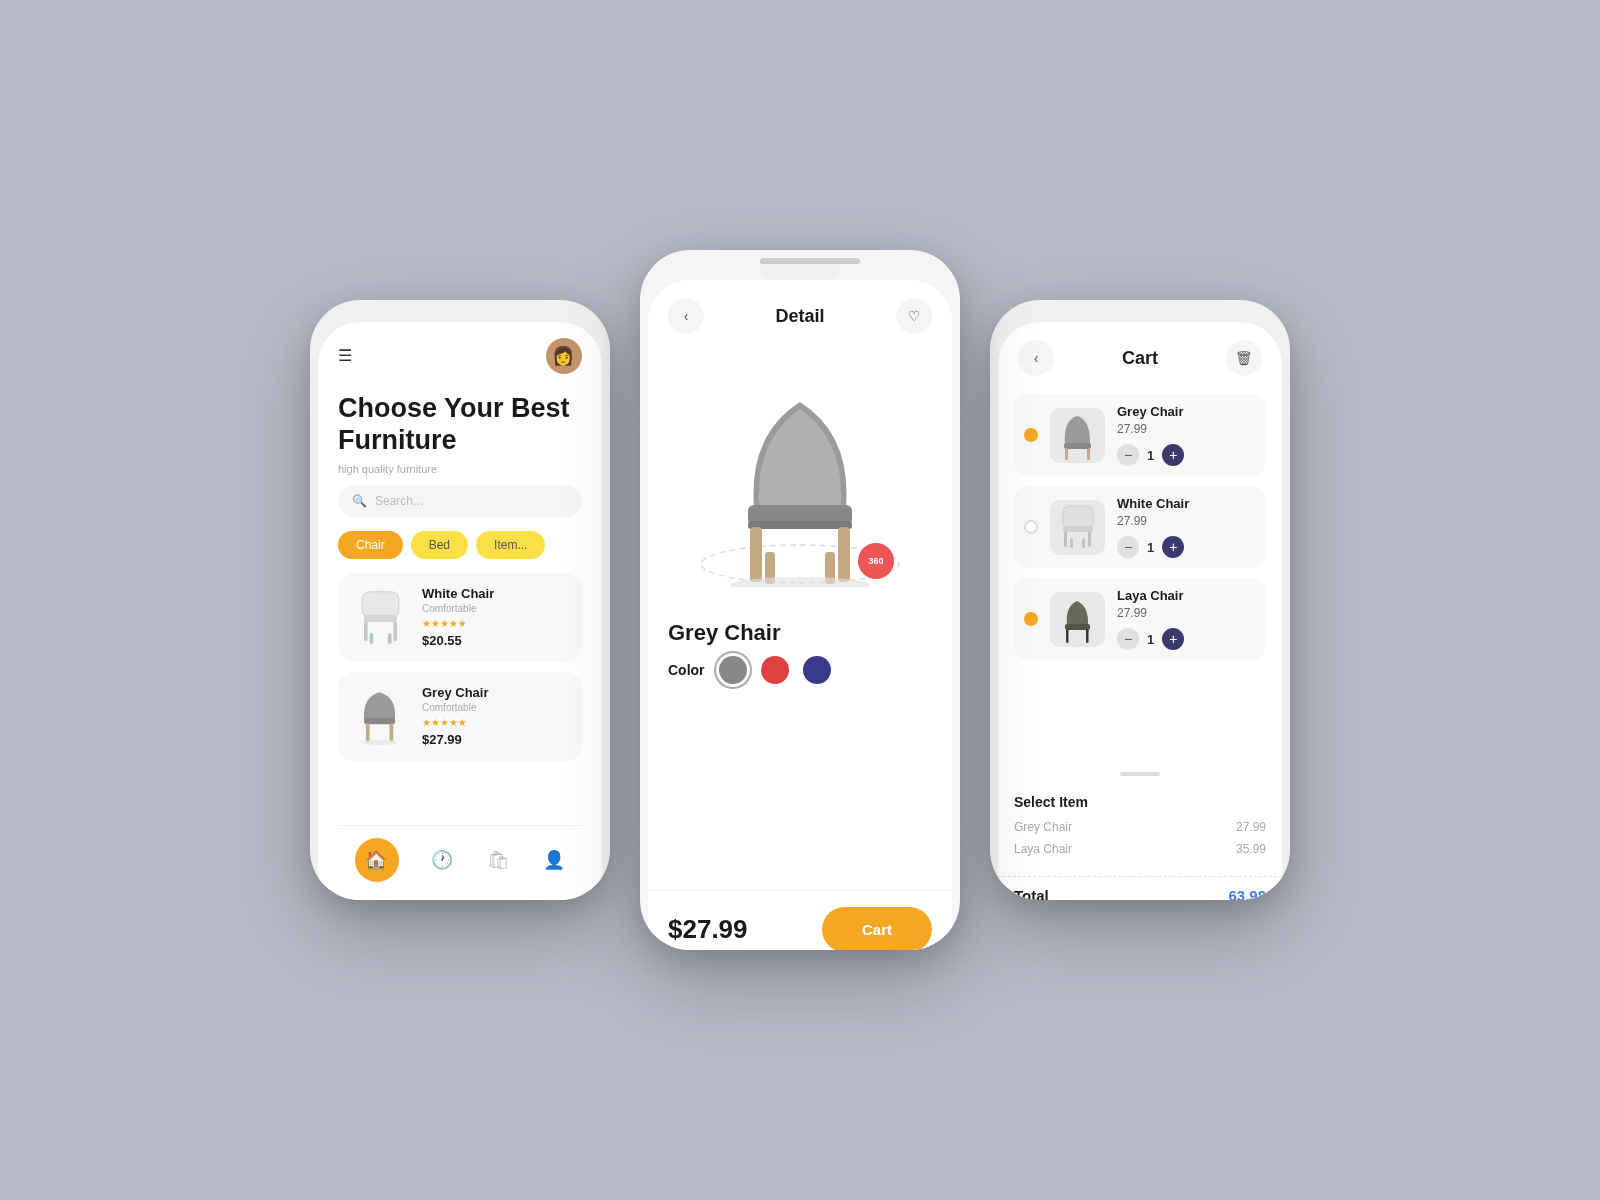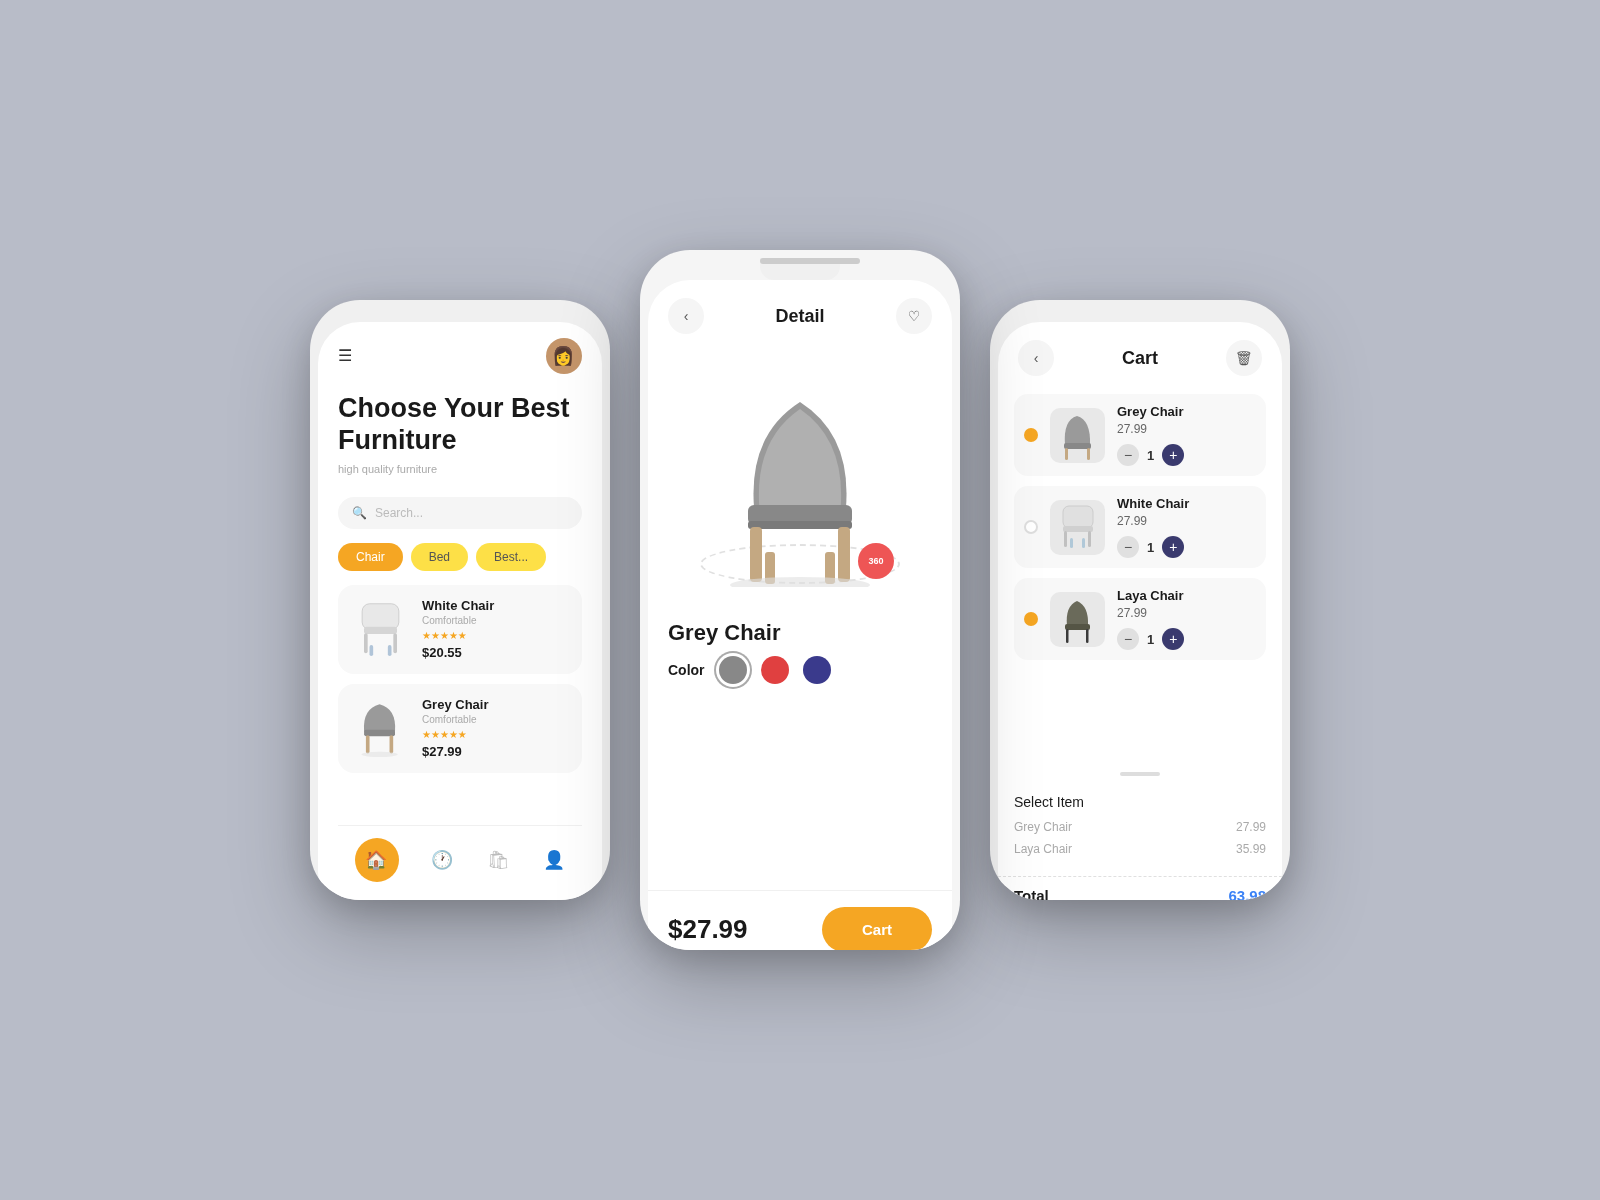--- a/index.html
+++ b/index.html
@@ -107,21 +107,21 @@
     .left-title {
       font-size: 27px;
       font-weight: 700;
       color: #1a1a1a;
       line-height: 1.2;
       margin-bottom: 6px;
     }
     .left-subtitle {
       font-size: 11px;
       color: #aaa;
-      margin-bottom: 22px;
+      margin-bottom: 10px;
     }
     .search-bar {
       background: #f5f5f5;
       border-radius: 25px;
       display: flex;
       align-items: center;
       padding: 9px 14px;
       gap: 8px;
       margin-bottom: 14px;
     }
@@ -384,21 +384,21 @@
       width: 40px;
       height: 4px;
       background: #ddd;
       border-radius: 2px;
       margin: 10px auto;
     }
 
     .select-section {
       padding: 8px 16px 12px;
     }
-    .select-title { font-size: 14px; font-weight: 400; color: #1a1a1a; margin-bottom: 10px; }
+    .select-title { font-size: 14px; font-weight: 700; color: #1a1a1a; margin-bottom: 10px; }
     .select-row {
       display: flex;
       justify-content: space-between;
       align-items: center;
       margin-bottom: 8px;
     }
     .select-item-name { font-size: 12px; color: #aaa; }
     .select-item-price { font-size: 12px; color: #aaa; }
 
     .total-section {
@@ -456,21 +456,21 @@
         <div class="left-subtitle">high quality furniture</div>
 
         <div class="search-bar">
           <span class="search-icon">🔍</span>
           <span class="search-text">Search...</span>
         </div>
 
         <div class="category-pills">
           <div class="pill pill-active">Chair</div>
           <div class="pill pill-inactive">Bed</div>
-          <div class="pill pill-inactive">Best...</div>
+          <div class="pill pill-inactive">Item...</div>
         </div>
 
         <div class="product-list">
 
           <div class="product-card">
             <div class="product-thumb">
               <svg class="chair-thumb-white" viewBox="0 0 60 65" xmlns="http://www.w3.org/2000/svg">
 
                 <rect x="10" y="5" width="40" height="28" rx="8" fill="#e8e8e8" stroke="#ccc" stroke-width="1"></rect>
                 <rect x="12" y="30" width="36" height="8" rx="3" fill="#d5d5d5"></rect>

